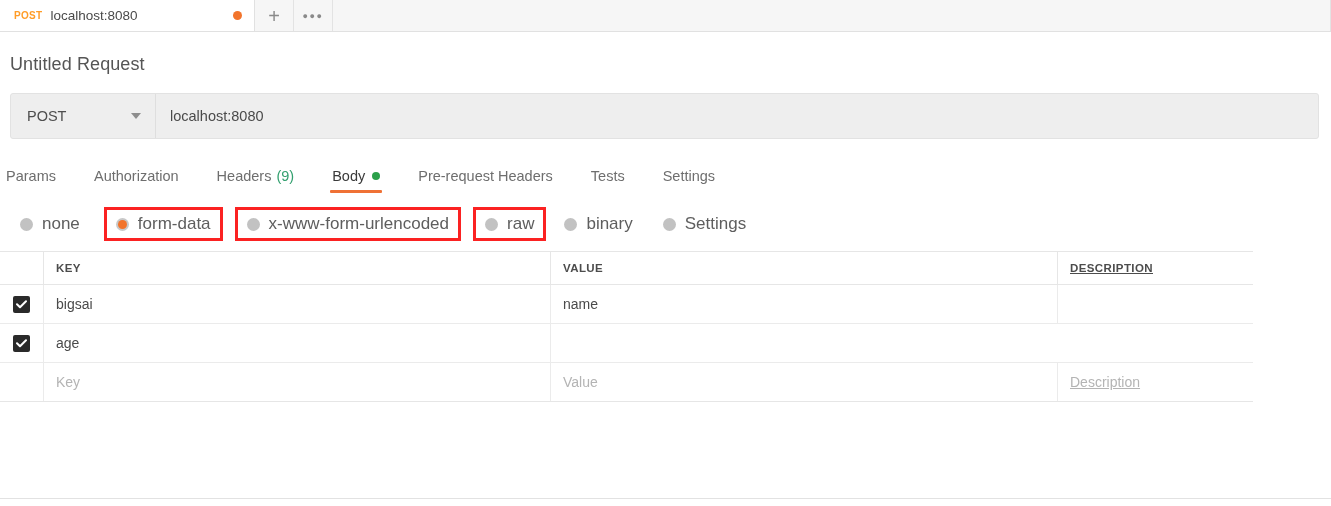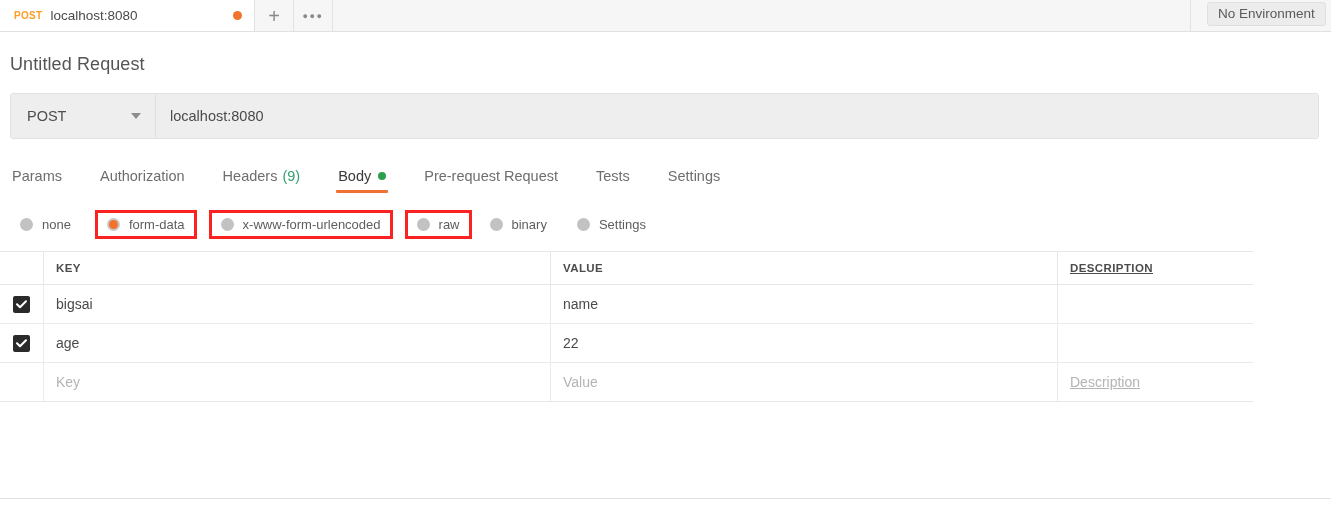--- a/index.html
+++ b/index.html
@@ -152,21 +152,21 @@
     align-items: center;
     padding-left: 14px;
     font-size: 14.5px;
     color: #4a4a4a;
     cursor: text;
   }
 
   
   .sec-tabs {
     margin: 20px 13px 0 0;
-    padding-left: 12px;
+    padding-left: 6px;
     display: flex;
     align-items: flex-end;
     height: 34px;
     position: relative;
     text-align: right;
   }
   .sec-tab {
     font-size: 14.5px;
     color: #6e6e6e;
     margin-right: 38px;
@@ -228,21 +228,21 @@
     justify-content: center;
   }
   .rdot.sel { background: #c8c8c8; }
   .rdot.sel::after {
     content: "";
     width: 9px; height: 9px;
     border-radius: 50%;
     background: #f2742c;
   }
   .rlabel {
-    font-size: 13px;
+    font-size: 17px;
     color: #5e5e5e;
     white-space: nowrap;
   }
 
   
   .kv-table {
     margin-top: 10px;
     border-top: 1px solid #e6e6e6;
     border-bottom: 1px solid #e6e6e6;
     width: 1253px;
@@ -318,23 +318,20 @@
     <span class="tab-url">localhost:8080</span>
     <span class="unsaved-dot"></span>
   </div>
   <div class="strip-btn">
     <span class="plus-glyph">+</span>
   </div>
   <div class="strip-btn">
     <span class="dots-glyph">●●●</span>
   </div>
   <div class="strip-spacer"></div>
-  <div class="env-area">
-    <div class="env-select">No Environment</div>
-  </div>
 </div>
 
 <div class="req-title">Untitled Request</div>
 
 <div class="urlbar">
   <div class="method-select">
     <span class="m-label">POST</span>
     <span class="caret-down"></span>
   </div>
   <div class="url-input">localhost:8080</div>
@@ -349,21 +346,21 @@
   </div>
   <div class="sec-tab">
     <span>Headers</span>
     <span class="count">(9)</span>
   </div>
   <div class="sec-tab active">
     <span>Body</span>
     <span class="green-dot"></span>
   </div>
   <div class="sec-tab">
-    <span>Pre-request Request</span>
+    <span>Pre-request Headers</span>
   </div>
   <div class="sec-tab">
     <span>Tests</span>
   </div>
   <div class="sec-tab">
     <span>Settings</span>
   </div>
 </div>
 
 <div class="radio-row">
@@ -417,21 +414,20 @@
 
   <div class="kv-row">
     <div class="cell-check">
       <span class="cbx">
         <svg width="11" height="9" viewBox="0 0 11 9">
           <path d="M1 4.3 L4 7.3 L10 1.2" stroke="#ffffff" stroke-width="2" fill="none" stroke-linecap="round" stroke-linejoin="round"></path>
         </svg>
       </span>
     </div>
     <div class="cell key">age</div>
-    <div class="cell value">22</div>
     <div class="cell desc"></div>
   </div>
 
   <div class="kv-row">
     <div class="cell-check"></div>
     <div class="cell key ph">Key</div>
     <div class="cell value ph">Value</div>
     <div class="cell desc ph">Description</div>
   </div>
 

